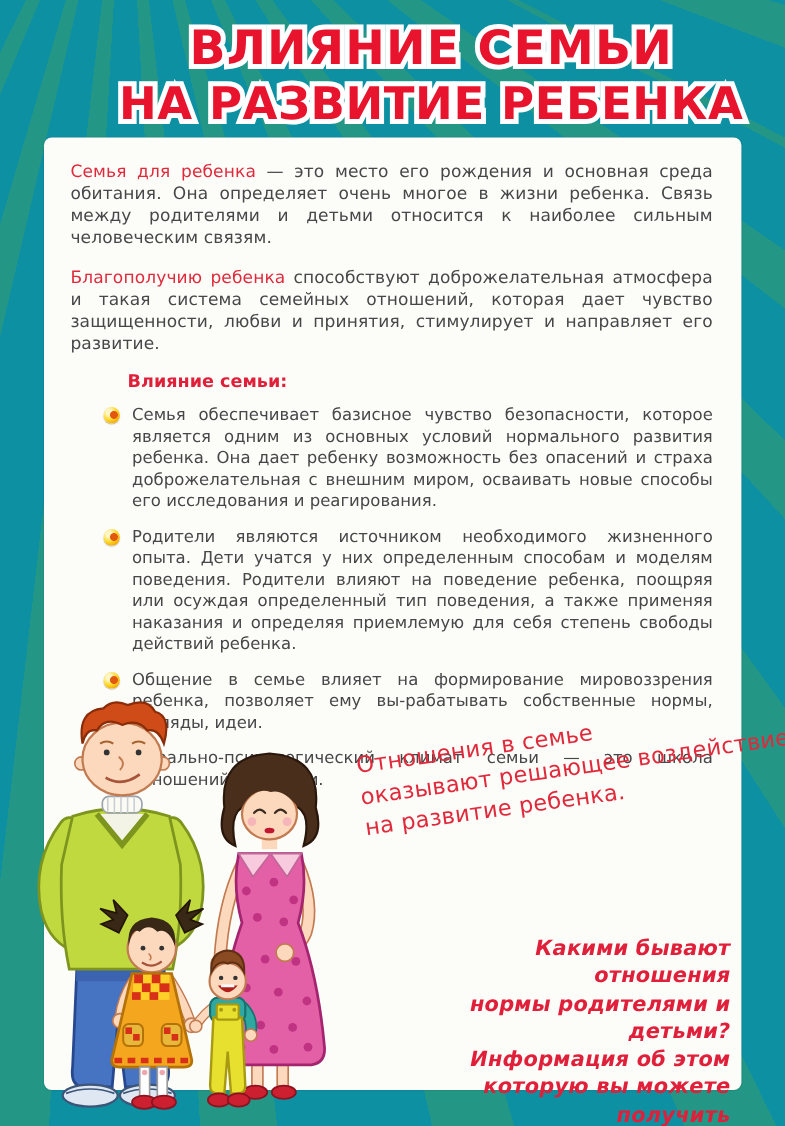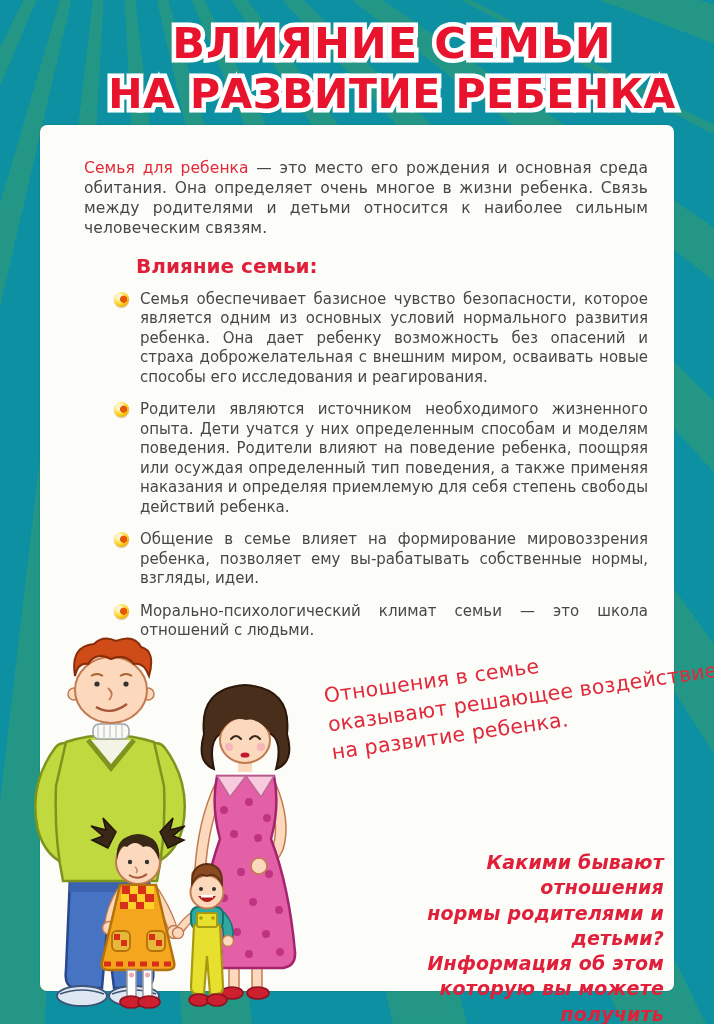--- a/index.html
+++ b/index.html
@@ -10,24 +10,24 @@
     background-image:repeating-conic-gradient(from 118deg at 16% -18%,
       rgba(62,158,100,0) 0deg 6.5deg,
       rgba(62,158,100,0.45) 6.5deg 9.8deg);
   }
   .title-svg{position:absolute;left:0;top:16px;width:714px;height:104px;}
   .panel{
     position:absolute;left:40px;top:125px;width:634px;height:866px;
     background:#fcfcf8;border-radius:7px;
     box-shadow:0 0 0 1px rgba(0,0,0,0.06);
   }
-  .panel-inner{padding:21px 26px 0 44px;margin-top:12px;}
+  .panel-inner{padding:21px 26px 0 24px;}
   .para{margin:0 0 15px 0;text-align:justify;font-size:15.5px;line-height:1.3;color:#474749;letter-spacing:0.1px;}
   .lead{color:#e02a3c;}
-  .list-heading{margin:6px 0 12px 52px;font-size:20px;font-weight:bold;color:#e0203a;}
+  .list-heading{margin:6px 0 12px 52px;font-size:16px;font-weight:bold;color:#e0203a;}
   .bullet-list{margin:0 0 0 30px;}
   .bullet-item{position:relative;padding-left:26px;margin-bottom:13px;text-align:justify;font-size:15px;line-height:1.3;color:#474749;}
   .bullet-sphere{
     position:absolute;left:0;top:2px;width:15px;height:15px;border-radius:50%;
     background:
       radial-gradient(circle at 64% 48%, #e3580f 0 26%, rgba(227,88,15,0) 32%),
       radial-gradient(circle at 35% 32%, #fff6c8 0 18%, #ffd92a 48%, #f2a600 78%, #d88500 100%);
     box-shadow:0 1px 1px rgba(120,80,0,0.35);
   }
   .conclusion{
@@ -53,20 +53,23 @@
     <text x="392" y="92" text-anchor="middle" font-family="DejaVu Sans, Liberation Sans, sans-serif" font-size="41" font-weight="bold" fill="#e8142d" stroke="#ffffff" stroke-width="9" paint-order="stroke" letter-spacing="0.5">НА РАЗВИТИЕ РЕБЕНКА</text>
   </svg>
 
   <div class="panel">
     <div class="panel-inner">
 
       <p class="para">
         <span class="lead">Семья для ребенка</span><span> — это место его рождения и основная среда обитания. Она определяет очень многое в жизни ребенка. Связь между родителями и детьми относится к наиболее сильным человеческим связям.</span>
       </p>
 
+      <p class="para">
+        <span class="lead">Благополучию ребенка</span><span> способствуют доброжелательная атмосфера и такая система семейных отношений, которая дает чувство защищенности, любви и принятия, стимулирует и направляет его развитие.</span>
+      </p>
 
 
       <div class="list-heading">Влияние семьи:</div>
 
       <div class="bullet-list">
         <div class="bullet-item">
           <span class="bullet-sphere"></span>
           <span>Семья обеспечивает базисное чувство безопасности, которое является одним из основных условий нормального развития ребенка. Она дает ребенку возможность без опасений и страха доброжелательная с внешним миром, осваивать новые способы его исследования и реагирования.</span>
         </div>
         <div class="bullet-item">

